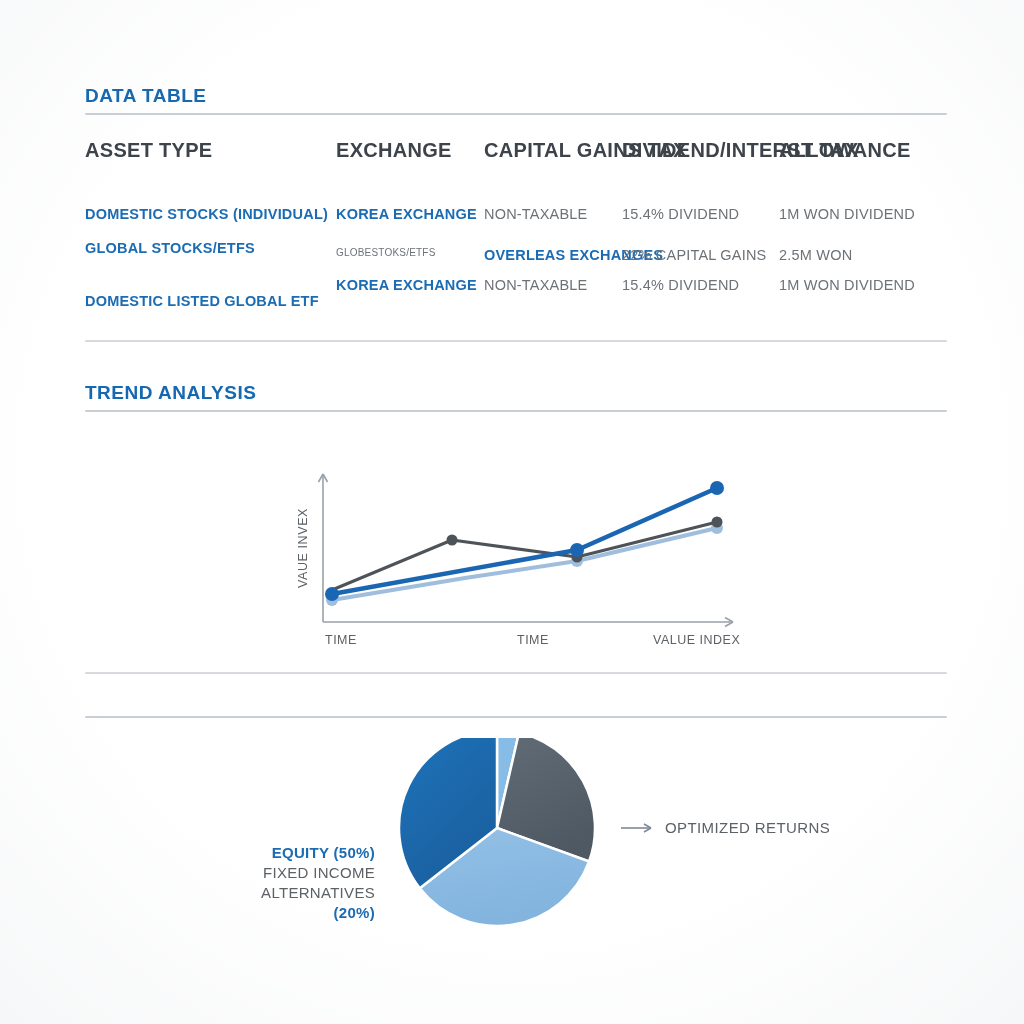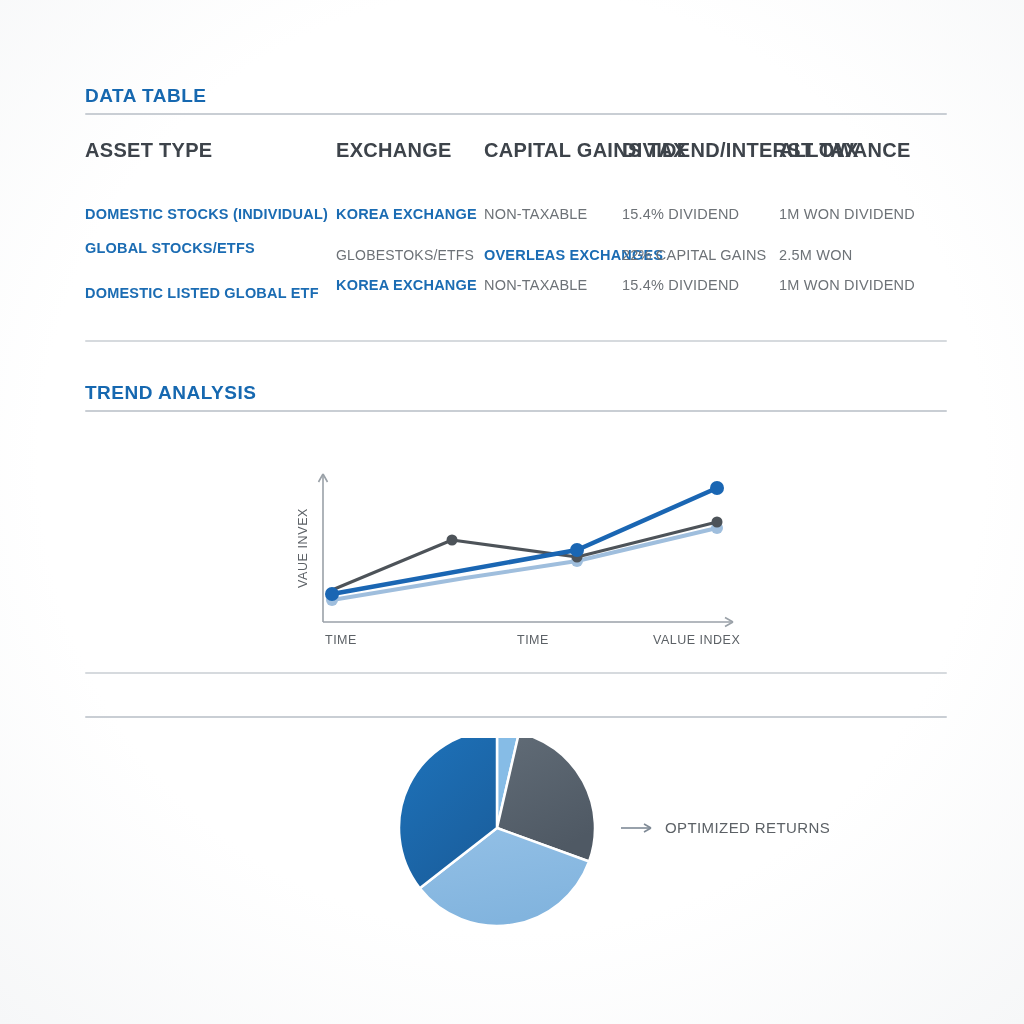--- a/index.html
+++ b/index.html
@@ -76,31 +76,31 @@
     letter-spacing: 0.2px;
     white-space: nowrap;
     text-transform: uppercase;
   }
   .td.blue { color: #1b6cb3; font-weight: bold; }
   .td.gray { color: #6d7277; }
 
   
   .r1 { position: absolute; top: 49px; margin-top: 18px; }
   .r2 { position: absolute; top: 101px; }
-  .r3 { position: absolute; top: 146px; text-align: right; }
+  .r3 { position: absolute; top: 154px; text-align: right; }
   .r2b { position: absolute; top: 108px; }
   .r3b { position: absolute; top: 138px; }
 
   
   .overlap-ghost {
     position: absolute;
     top: 108px;
     left: 0;
     color: #6d7277;
-    font-size: 14px;
+    font-size: 10px;
     letter-spacing: 0.2px;
     white-space: nowrap;
     text-transform: uppercase;
     mix-blend-mode: multiply;
   }
 
   
   #trend-section { position: absolute; left: 0; top: 375px; width: 862px; margin-top: 8px; }
   .trend-chart { margin-top: 18px; height: 230px; position: relative; }
 
@@ -221,20 +221,26 @@
       </div>
     </div>
 
     <div class="section-rule divider-2"></div>
 
     <div id="alloc-section">
       <div class="head-rule"></div>
 
       <div class="alloc-body">
 
+        <div class="legend">
+          <span class="lg-blue">EQUITY (50%)</span>
+          <span class="lg-gray">FIXED INCOME</span>
+          <span class="lg-gray">ALTERNATIVES</span>
+          <span class="lg-blue">(20%)</span>
+        </div>
 
         <svg width="862" height="230" viewBox="0 0 862 230" style="position:absolute; left:0; top:0;">
           <defs>
             <linearGradient id="gDarkBlue" x1="0" y1="0" x2="0.6" y2="1">
               <stop offset="0%" stop-color="#1e73bb"></stop>
               <stop offset="100%" stop-color="#1a5f9e"></stop>
             </linearGradient>
             <linearGradient id="gGray" x1="0" y1="0" x2="0.4" y2="1">
               <stop offset="0%" stop-color="#616c77"></stop>
               <stop offset="100%" stop-color="#4f5964"></stop>

